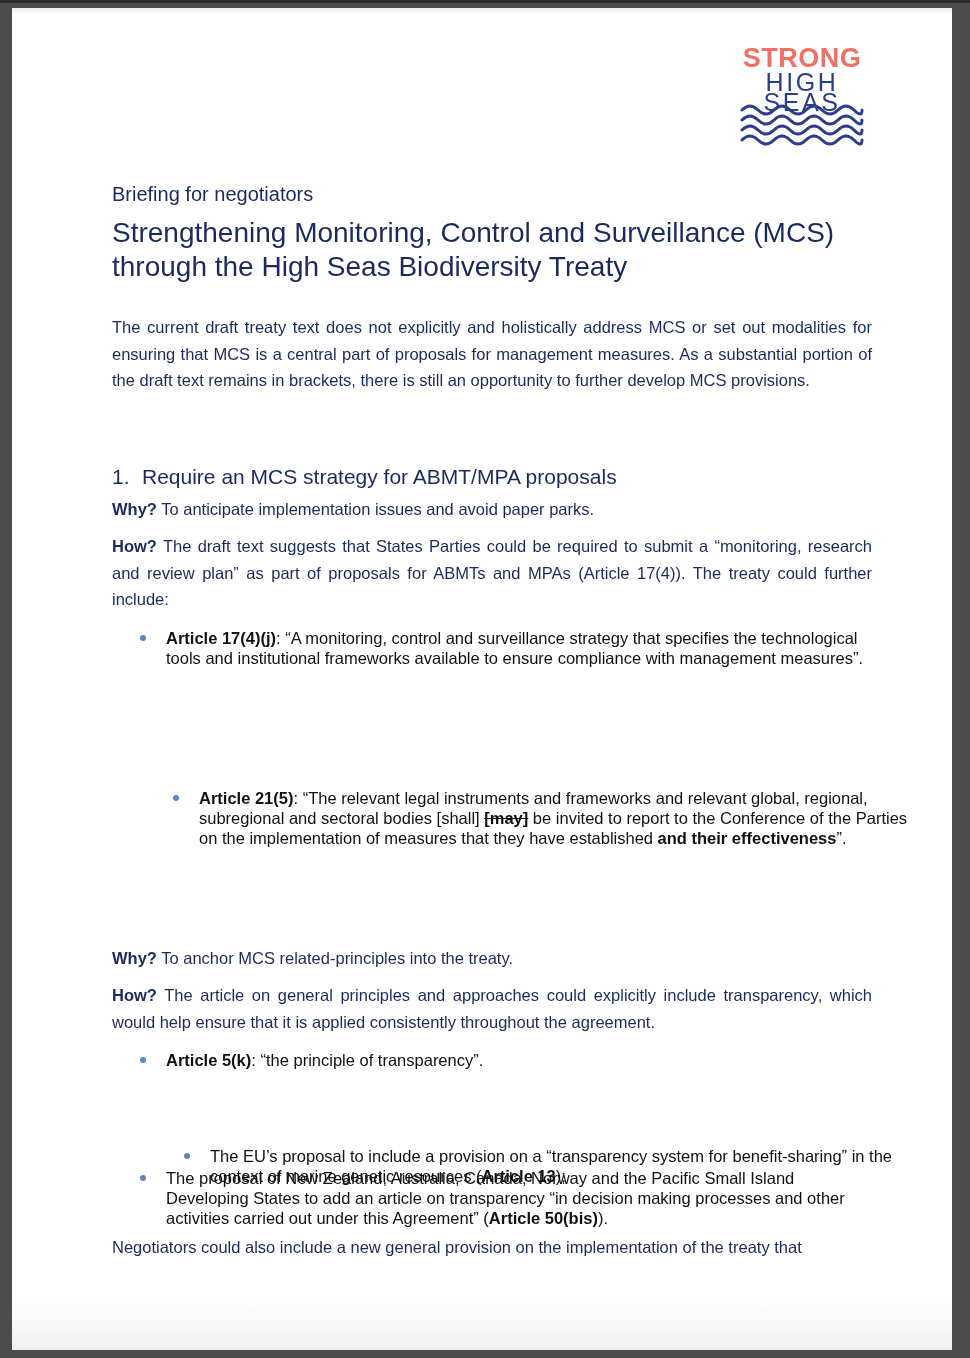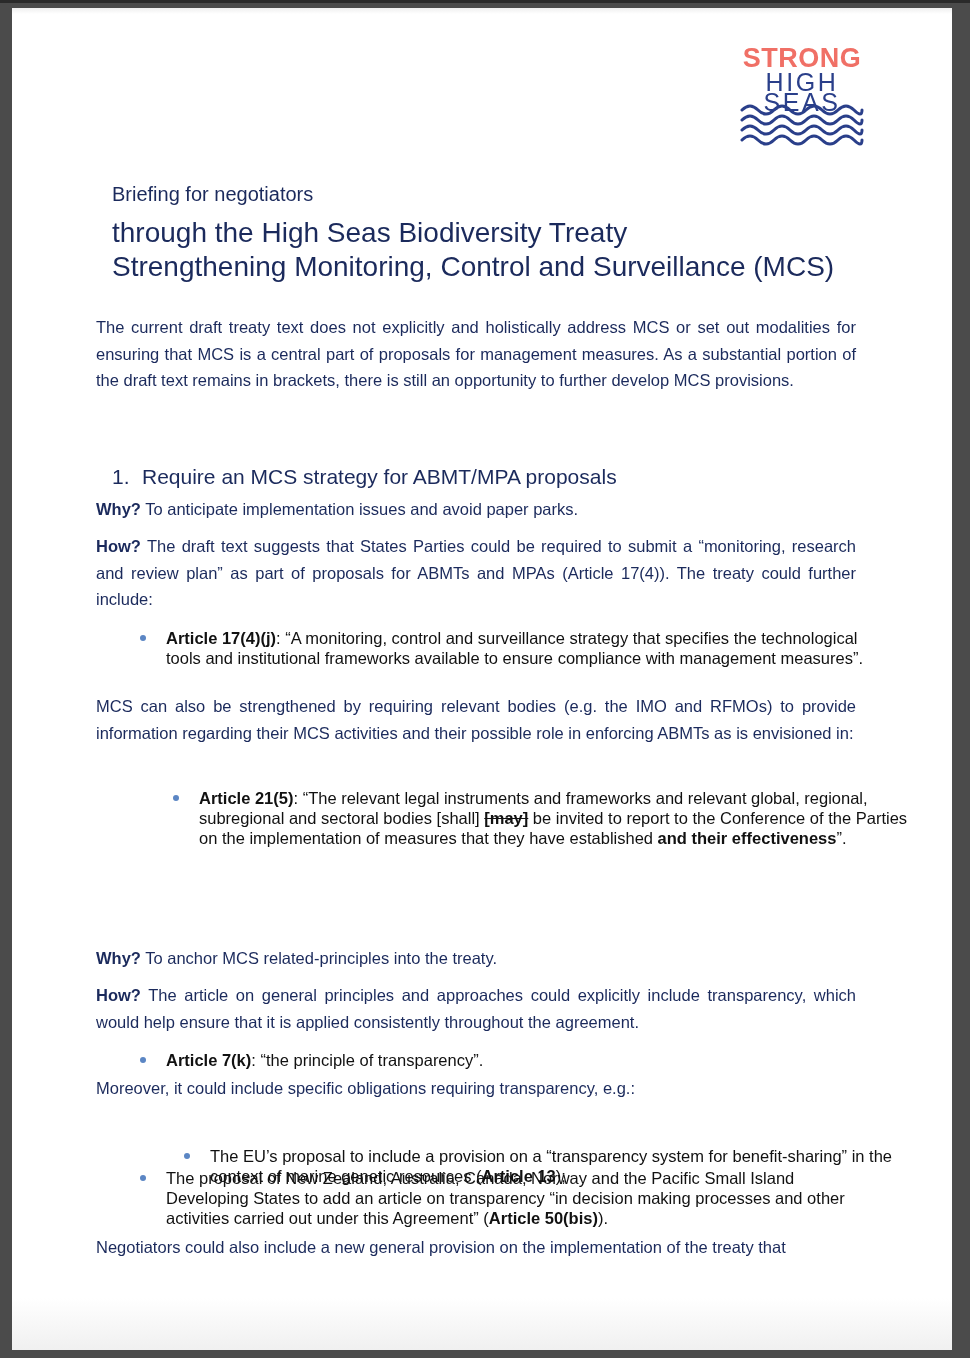--- a/index.html
+++ b/index.html
@@ -22,21 +22,21 @@
     color: #2a3f8a; font-size: 25px; letter-spacing: 2.6px; line-height: 20px;
   }
   .logo-waves { position: absolute; left: 0; top: 58px; }
   .black { color: #111111; }
   .kicker { position: absolute; left: 100px; top: 175px; font-size: 20px; color: #1b2a5c; }
   .title {
     position: absolute; left: 100px; top: 208px; width: 780px; font-size: 28px; line-height: 34px;
     color: #1b2a5c;
   }
   .para {
-    position: absolute; left: 84px; width: 760px; font-size: 16.5px; line-height: 26.5px;
+    position: absolute; left: 100px; width: 760px; font-size: 16.5px; line-height: 26.5px;
     text-align: justify; color: #1b2a5c;
   }
   .h2 { position: absolute; left: 100px; font-size: 21px; color: #1b2a5c; }
   .h2 .num { display: inline-block; width: 30px; }
   .bullet {
     position: absolute; left: 154px; width: 710px; font-size: 16.5px; line-height: 20px; color: #111;
   }
   .bullet .dot {
     position: absolute; left: -26px; top: 7px; width: 6px; height: 6px; border-radius: 50%;
     background: #5b86c4;
@@ -59,61 +59,59 @@
         <path d="M10 8 q8 -8 16 0 t16 0 t16 0 t16 0 t16 0 t16 0 t16 0 t8 0"></path>
         <path d="M10 18 q8 -8 16 0 t16 0 t16 0 t16 0 t16 0 t16 0 t16 0 t8 0"></path>
         <path d="M10 28 q8 -8 16 0 t16 0 t16 0 t16 0 t16 0 t16 0 t16 0 t8 0"></path>
         <path d="M10 38 q8 -8 16 0 t16 0 t16 0 t16 0 t16 0 t16 0 t16 0 t8 0"></path>
       </g>
     </svg>
   </div>
 
   <div class="kicker">Briefing for negotiators</div>
   <div class="title">
+    <div>Strengthening Monitoring, Control and Surveillance (MCS)</div>
     <div>through the High Seas Biodiversity Treaty</div>
-    <div>Strengthening Monitoring, Control and Surveillance (MCS)</div>
   </div>
 
   <div class="para" style="top:306px;">The current draft treaty text does not explicitly and holistically address MCS or set out modalities for ensuring that MCS is a central part of proposals for management measures. As a substantial portion of the draft text remains in brackets, there is still an opportunity to further develop MCS provisions.</div>
 
   <div class="h2" style="top:457px;">
     <span class="num">1.</span><span>Require an MCS strategy for ABMT/MPA proposals</span>
   </div>
   <div class="para" style="top:488px;">
     <b>Why?</b><span> To anticipate implementation issues and avoid paper parks.</span>
   </div>
   <div class="para" style="top:525px;">
     <b>How?</b><span> The draft text suggests that States Parties could be required to submit a “monitoring, research and review plan” as part of proposals for ABMTs and MPAs (Article 17(4)). The treaty could further include:</span>
   </div>
 
   <div class="bullet" style="top:620px;">
     <span class="dot"></span>
     <b>Article 17(4)(j)</b><span>: “A monitoring, control and surveillance strategy that specifies the technological tools and institutional frameworks available to ensure compliance with management measures”.</span>
   </div>
 
-  <div class="para" style="top:685px;">MCS can also be strengthened by requiring relevant bodies (e.g. the IMO and RFMOs) to provide information regarding their MCS activities and their possible role in enforcing ABMTs as is envisioned in:</div>
 
   <div class="bullet" style="top:780px;margin-left:33px;">
     <span class="dot"></span>
     <b>Article 21(5)</b><span>: “The relevant legal instruments and frameworks and relevant global, regional, subregional and sectoral bodies [shall] </span><span class="strike">[may]</span><span> be invited to report to the Conference of the Parties on the implementation of measures that they have established </span><b>and their effectiveness</b><span>”.</span>
   </div>
 
   <div class="para" style="top:974px;">
     <b>How?</b><span> The article on general principles and approaches could explicitly include transparency, which would help ensure that it is applied consistently throughout the agreement.</span>
   </div>
   <div class="para" style="top:937px;">
     <b>Why?</b><span> To anchor MCS related-principles into the treaty.</span>
   </div>
 
   <div class="bullet" style="top:1042px;">
     <span class="dot"></span>
-    <b>Article 7(k)</b><span>: “the principle of transparency”.</span>
+    <b>Article 5(k)</b><span>: “the principle of transparency”.</span>
   </div>
 
-  <div class="para" style="top:1067px;">Moreover, it could include specific obligations requiring transparency, e.g.:</div>
 
   <div class="bullet" style="top:1138px;margin-left:44px;">
     <span class="dot"></span>
     <span>The EU’s proposal to include a provision on a “transparency system for benefit-sharing” in the context of marine genetic resources (</span><b>Article 13</b><span>);</span>
   </div>
 
   <div class="bullet" style="top:1160px;">
     <span class="dot"></span>
     <span>The proposal of New Zealand, Australia, Canada, Norway and the Pacific Small Island Developing States to add an article on transparency “in decision making processes and other activities carried out under this Agreement” (</span><b>Article 50(bis)</b><span>).</span>
   </div>

